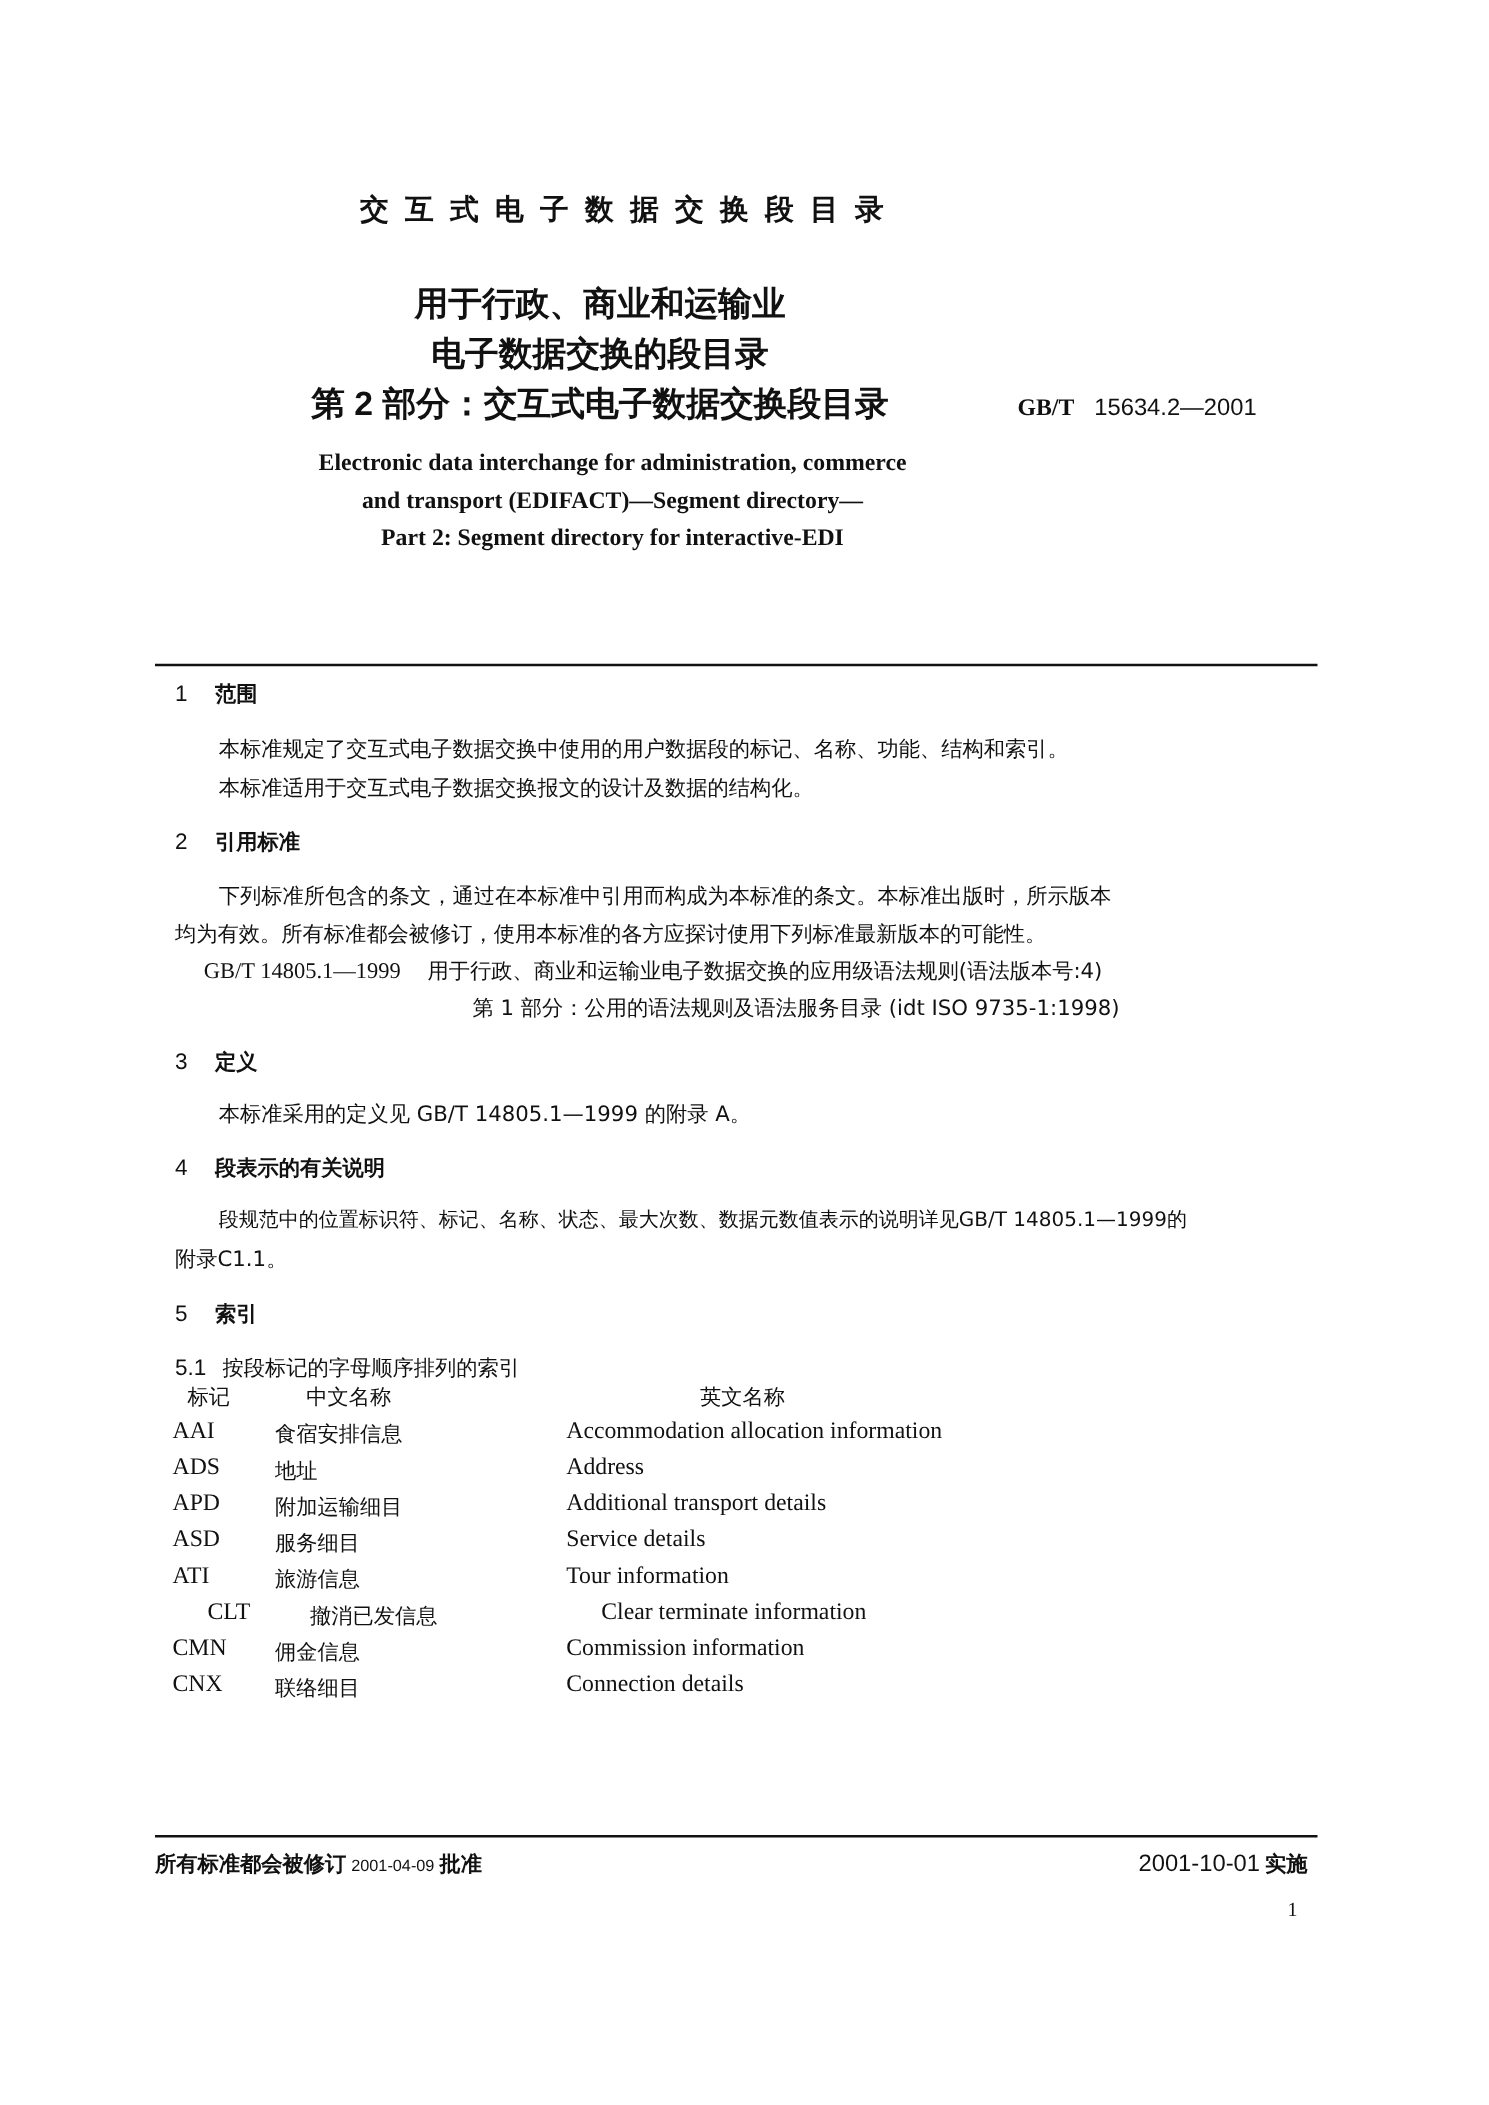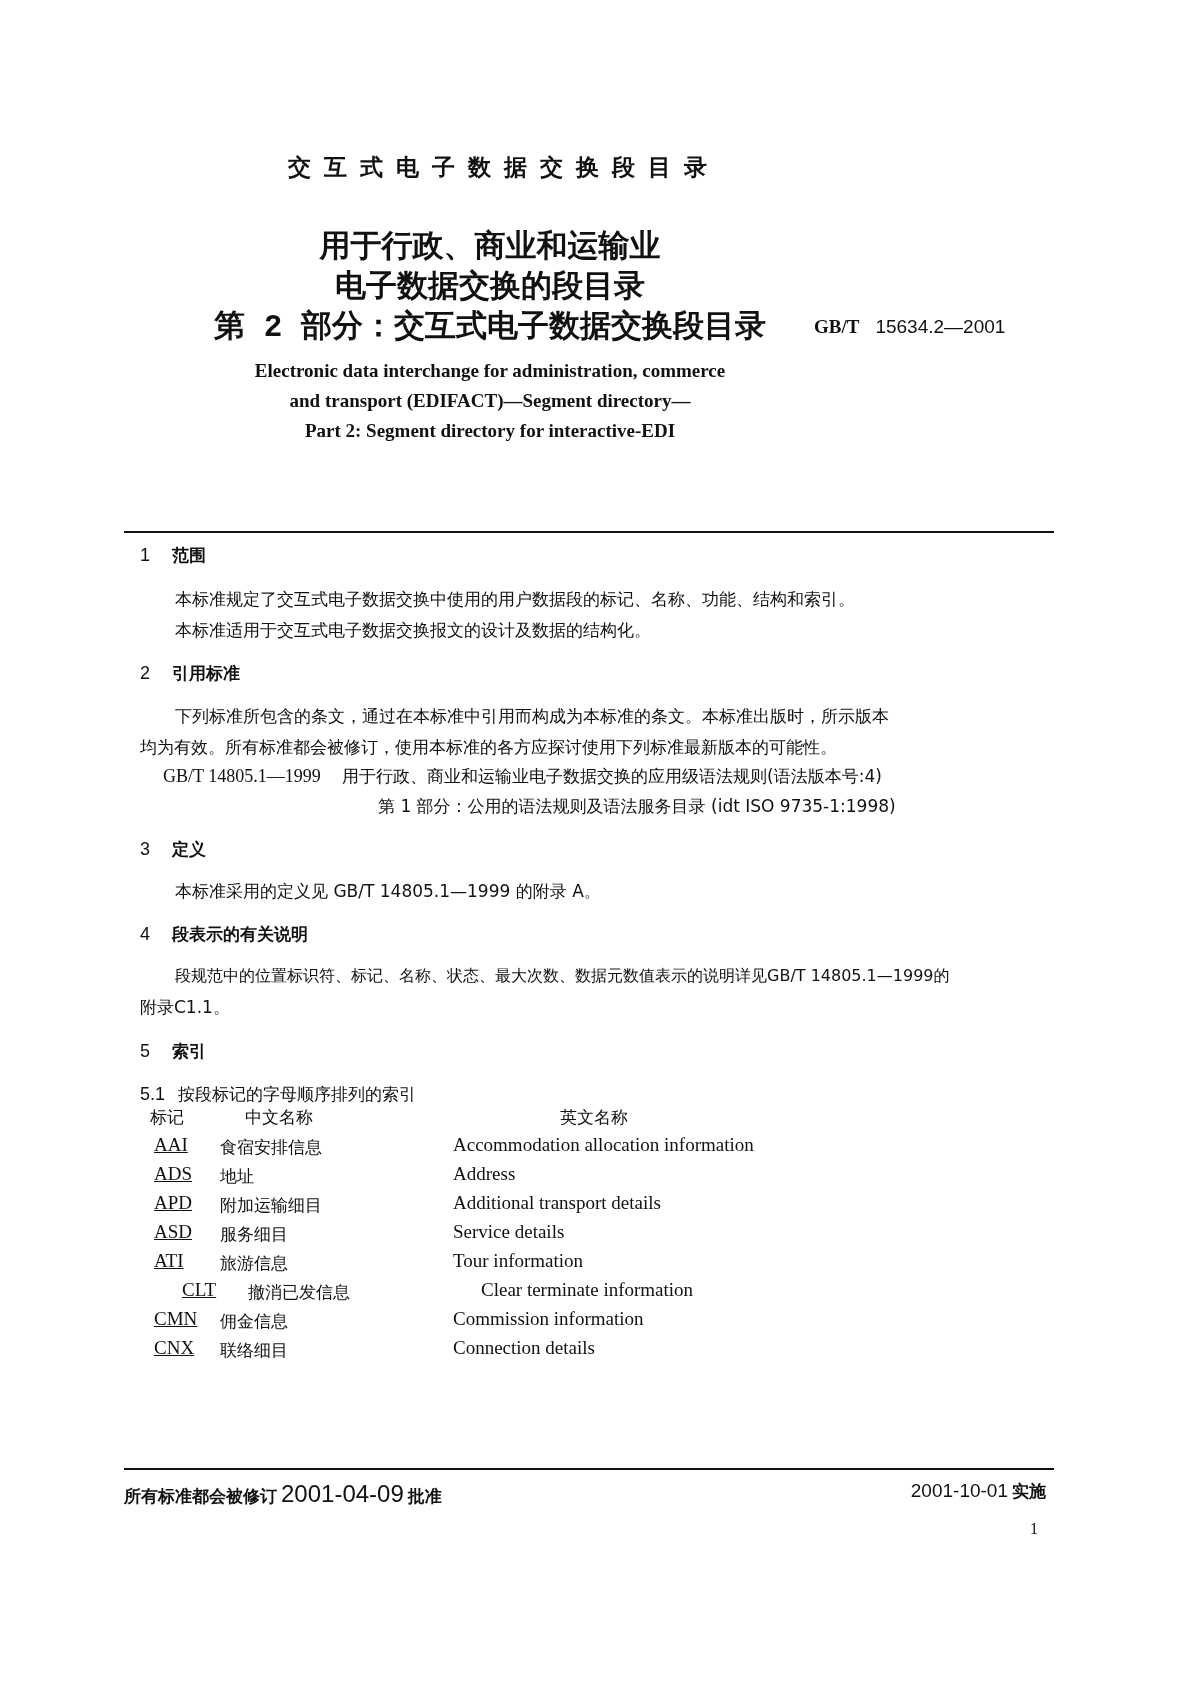--- a/index.html
+++ b/index.html
@@ -9,22 +9,22 @@
       font-family: "DejaVu Serif", "Liberation Serif", serif;
     }
     .abs { position: absolute; white-space: nowrap; }
     .national {
       left: 0; width: 1191px; top: 152px; text-align: center;
       font-family: "DejaVu Sans", sans-serif; font-weight: bold;
       font-size: 23px; letter-spacing: 13px; padding-left: 110px; box-sizing: border-box;
     }
     .national span { display:inline-block; margin-left: -350px; }
     .cn-title {
-      font-family: Liberation Mono, monospace; font-weight: bold; font-size: 31px;
-      text-align: center; width: 600px; left: 190px;
+      font-family: Liberation Sans, sans-serif; font-weight: bold; font-size: 27px;
+      text-align: center; width: 600px; left: 180px;
     }
     .std-code {
       left: 814px; top: 316px; font-size: 19px;
       font-family: "Liberation Sans", sans-serif;
     }
     .std-code .gb { font-family: "Liberation Serif", serif; font-weight: bold; margin-right: 16px; }
     .en-title {
       font-family: "Liberation Serif", serif; font-weight: bold; font-size: 19px;
       width: 700px; left: 140px; text-align: center;
     }
@@ -33,29 +33,29 @@
       font-family: "DejaVu Sans", sans-serif; font-weight: bold; font-size: 17px;
       left: 140px;
     }
     .sec-h .num { display: inline-block; width: 32px; font-weight: normal; font-family: "Liberation Sans", sans-serif; font-size: 18px; }
     .para {
       font-family: "DejaVu Sans", sans-serif; font-size: 17px; left: 140px;
     }
     .para.indent { left: 175px; }
     .mono-ref { font-family: "Liberation Serif", serif; }
     .row { position: absolute; left: 138px; width: 900px; height: 26px; font-size: 19px; }
-    .row .code { position: absolute; left: 16px; font-family: "Liberation Serif", serif; text-decoration: underline; }
+    .row .code { position: absolute; left: 0; font-family: "Liberation Serif", serif; }
     .row .cn { position: absolute; left: 82px; font-family: "DejaVu Sans", sans-serif; font-size: 17px; top: 2px; }
     .row .en { position: absolute; left: 315px; font-family: "Liberation Serif", serif; }
     .thead { position: absolute; left: 145px; width: 900px; height: 26px; font-family: "DejaVu Sans", sans-serif; font-size: 17px; }
     .thead span { position: absolute; }
     .footer-left {
       left: 124px; top: 1480px; font-family: "DejaVu Sans", sans-serif; font-weight: bold; font-size: 17px;
     }
-    .footer-left .date { font-weight: normal; font-family: "Liberation Sans", sans-serif; font-size: 24px; margin: 0 4px; }
+    .footer-left .date { font-weight: normal; font-family: "Liberation Sans", sans-serif; font-size: 13px; margin: 0 4px; }
     .footer-right {
       right: 145px; top: 1480px; font-family: "Liberation Sans", sans-serif; font-size: 19px;
     }
     .footer-right .lbl { font-family: "DejaVu Sans", sans-serif; font-weight: bold; font-size: 17px; margin-left: 4px; }
     .page-num { left: 1030px; top: 1520px; font-family: "Liberation Serif", serif; font-size: 16px; }
   </style>
 </head>
 <body>
 
 <div>

